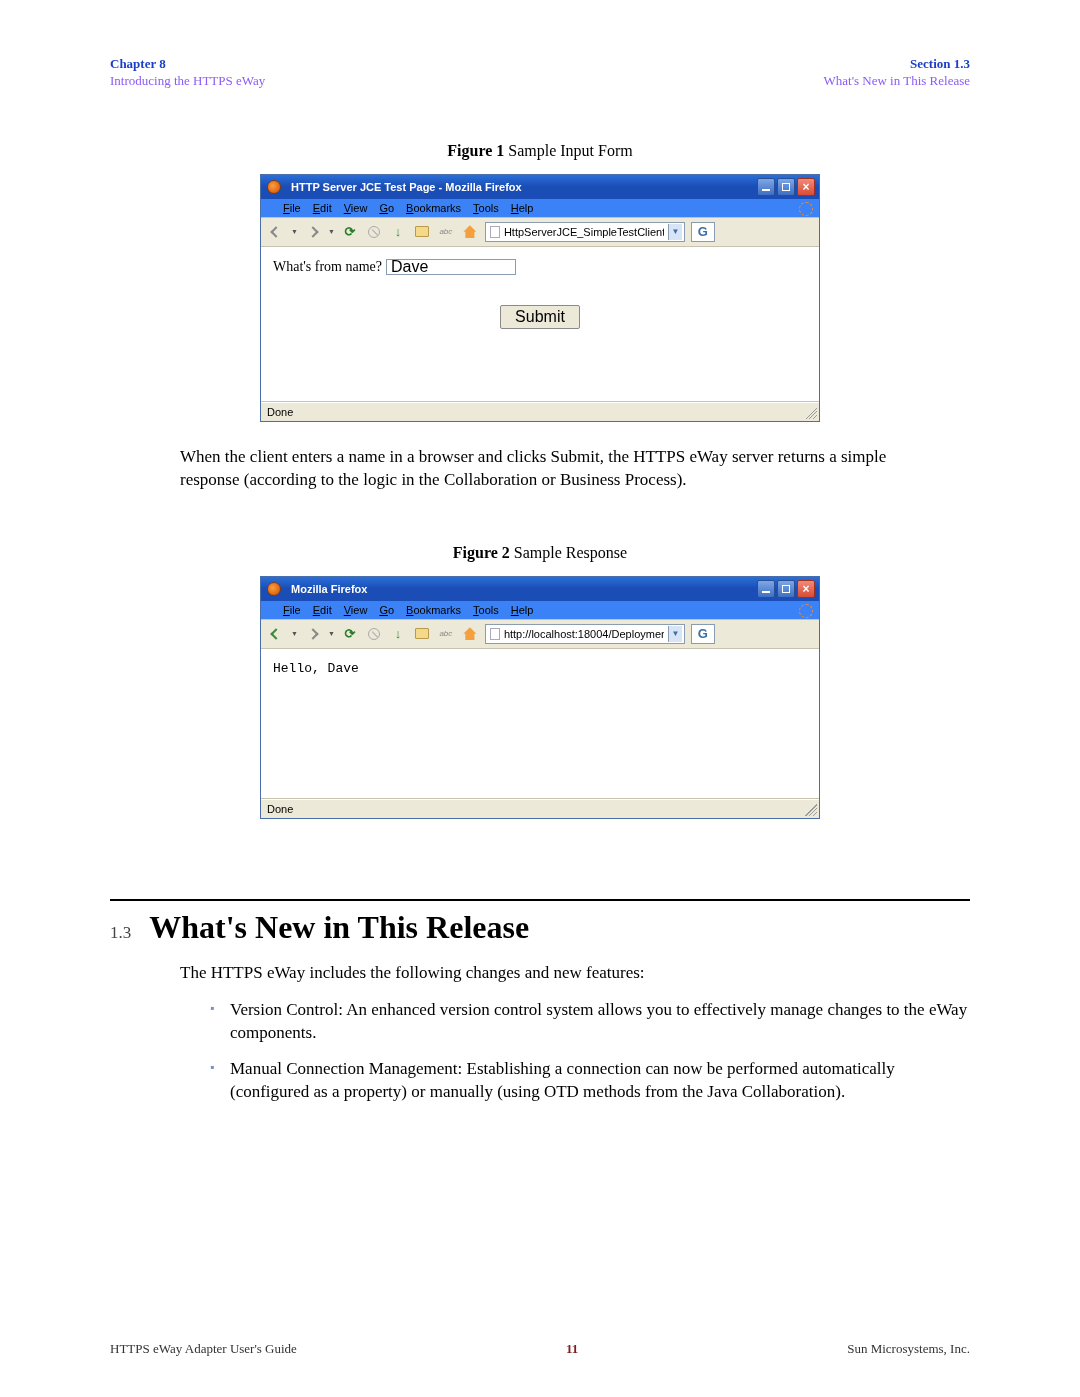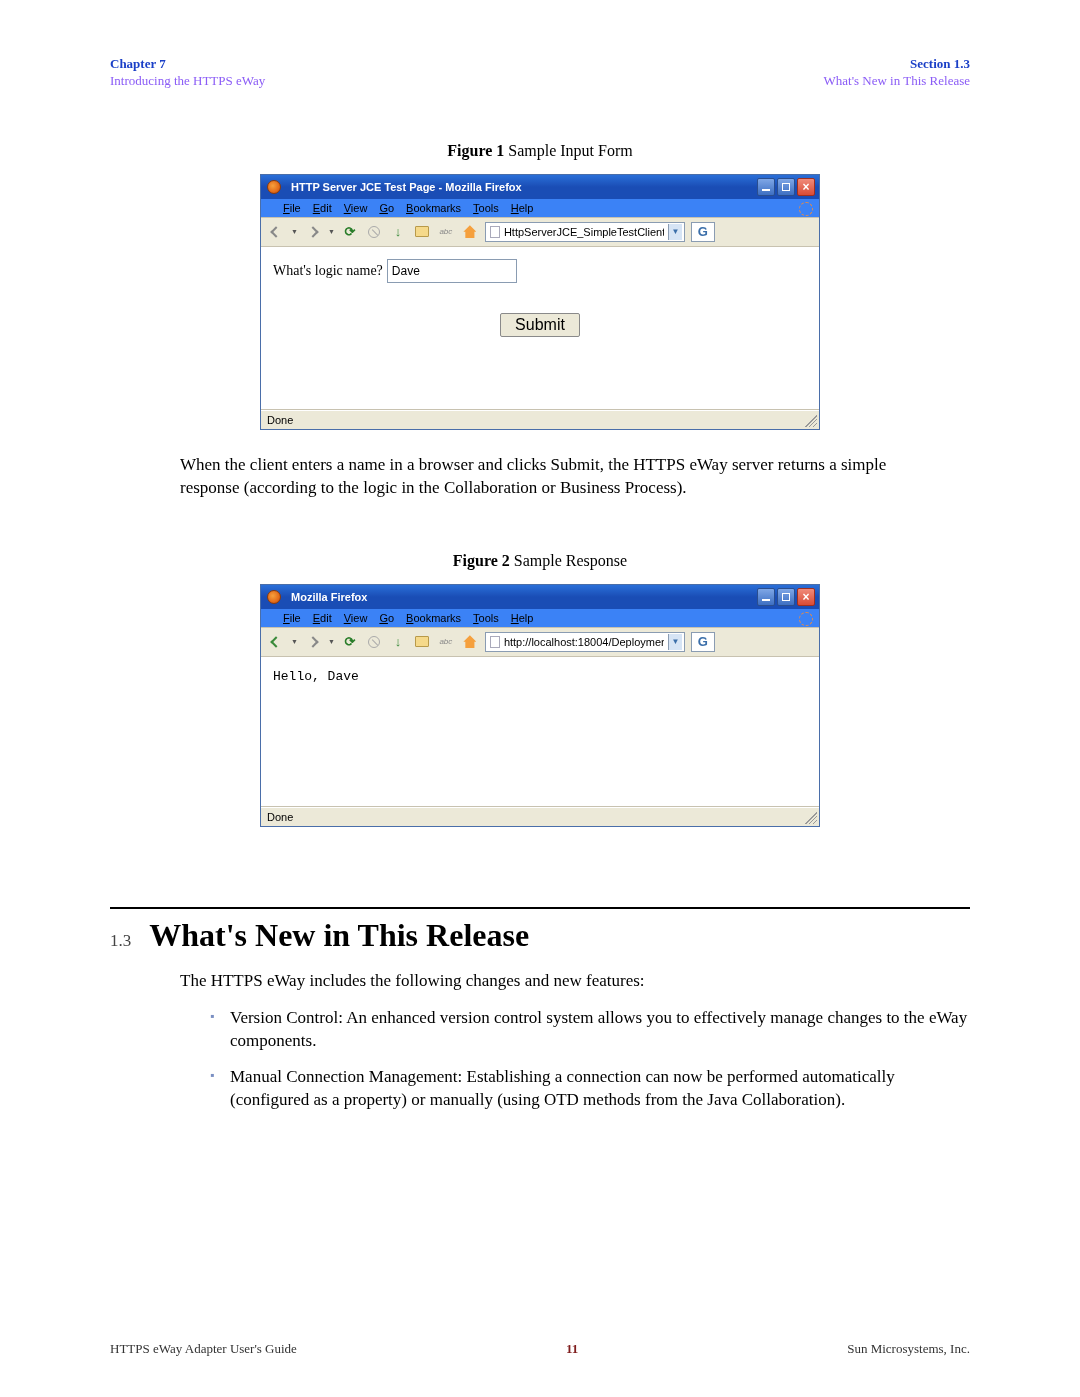--- a/index.html
+++ b/index.html
@@ -149,25 +149,25 @@
     padding: 12px;
     min-height: 120px;
     font-family: "Times New Roman", serif;
     font-size: 14px;
     border-bottom: 1px solid #c8c2b0;
   }
   .ff-content.mono { font-family: "Courier New", monospace; font-size: 13px; }
   .form-row { display: flex; align-items: center; gap: 4px; }
   .form-row input.text-in {
     border: 1px solid #8a9cb2;
-    height: 24px;
+    height: 16px;
     width: 130px;
     padding: 0 4px;
     font-family: Tahoma, Arial, sans-serif;
-    font-size: 12px;
+    font-size: 16px;
   }
   .submit-wrap { text-align: center; margin-top: 30px; }
   .submit-btn {
     font-family: Tahoma, Arial, sans-serif;
     font-size: 16px;
     padding: 2px 14px;
     background: #ece9d8;
     border: 1px solid #8a8a8a;
     border-radius: 2px;
   }
@@ -244,21 +244,21 @@
   }
   .footer-row .page-num { color: #7f1d1d; font-weight: bold; }
 </style>
 </head>
 <body>
 
 <div class="page">
 
   <div class="header-row">
     <div class="header-left">
-      <div class="chapter-blue">Chapter 7</div>
+      <div class="chapter-blue">Chapter 8</div>
       <div class="subheader">Introducing the HTTPS eWay</div>
     </div>
     <div class="header-right">
       <div class="chapter-blue">Section 1.3</div>
       <div class="subheader">What's New in This Release</div>
     </div>
   </div>
 
   <div class="figure-caption">
     <b>Figure 1</b><span>   Sample Input Form</span>
@@ -324,21 +324,21 @@
         <span class="addr-text">HttpServerJCE_SimpleTestClient.htm</span>
         <div class="drop">▼</div>
       </div>
       <div class="search-box">
           <span>G</span>
         </div>
       <div class="toolbar-spacer"></div>
     </div>
     <div class="ff-content">
       <div class="form-row">
-        <span>What's logic name?</span>
+        <span>What's from name?</span>
         <input class="text-in" value="Dave" style="">
       </div>
       <div class="submit-wrap">
         <button class="submit-btn">Submit</button>
       </div>
       <div style="height:60px"></div>
     </div>
     <div class="ff-status">
       <span>Done</span>
       <div class="grip"></div>

